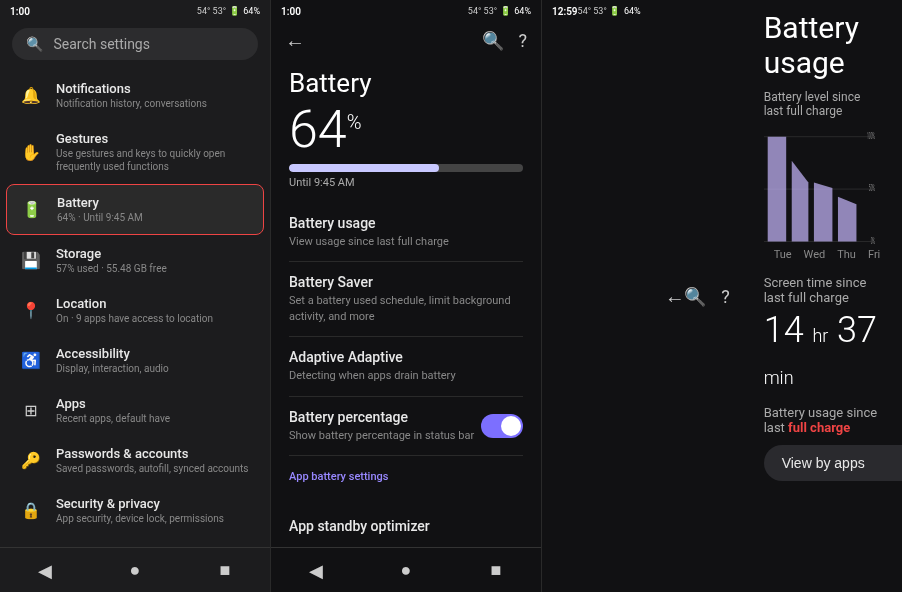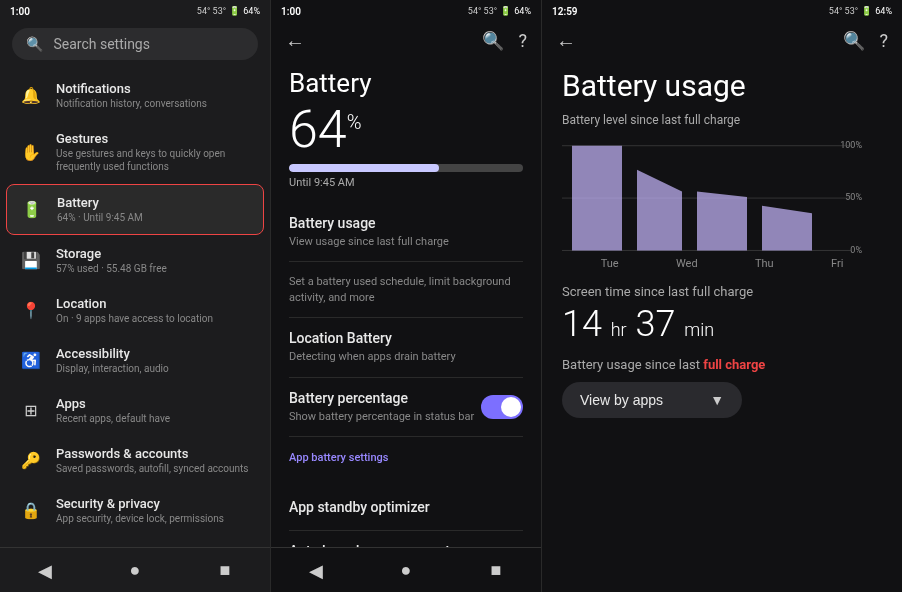--- a/index.html
+++ b/index.html
@@ -300,21 +300,21 @@
       padding: 8px 0;
       border-top: 1px solid #333;
     }
 
     
     .panel-usage {
       width: 361px;
       height: 592px;
       background: #111113;
       display: flex;
-      flex-direction: column;
+      flex-direction: row;
       overflow: hidden;
       flex-shrink: 0;
       border-left: 1px solid #2a2a2a;
     }
 
     .usage-content {
       flex: 1;
       padding: 10px 20px;
       overflow-y: auto;
     }
@@ -341,20 +341,21 @@
     .chart-svg {
       width: 100%;
       height: 100%;
     }
 
     .chart-labels {
       display: flex;
       justify-content: space-around;
       padding: 0 10px;
       margin-bottom: 14px;
+      gap: 12px;
     }
 
     .chart-label {
       font-size: 11px;
       color: #888;
       text-align: center;
     }
 
     .screen-time-section {
       margin-bottom: 12px;
@@ -530,25 +531,26 @@
       <div class="battery-bar-fill" style="width: 64%"></div>
     </div>
     <div class="battery-until">Until 9:45 AM</div>
 
     <div class="battery-menu-item">
       <div class="battery-menu-title">Battery usage</div>
       <div class="battery-menu-sub">View usage since last full charge</div>
     </div>
 
     <div class="battery-menu-item">
+      <div class="battery-menu-title">Battery Saver</div>
       <div class="battery-menu-sub">Set a battery used schedule, limit background activity, and more</div>
     </div>
 
     <div class="battery-menu-item">
-      <div class="battery-menu-title">Location Battery</div>
+      <div class="battery-menu-title">Adaptive Adaptive</div>
       <div class="battery-menu-sub">Detecting when apps drain battery</div>
     </div>
 
     <div class="battery-menu-row">
       <div>
         <div class="battery-menu-title">Battery percentage</div>
         <div class="battery-menu-sub">Show battery percentage in status bar</div>
       </div>
       <div class="toggle-switch"></div>
     </div>

